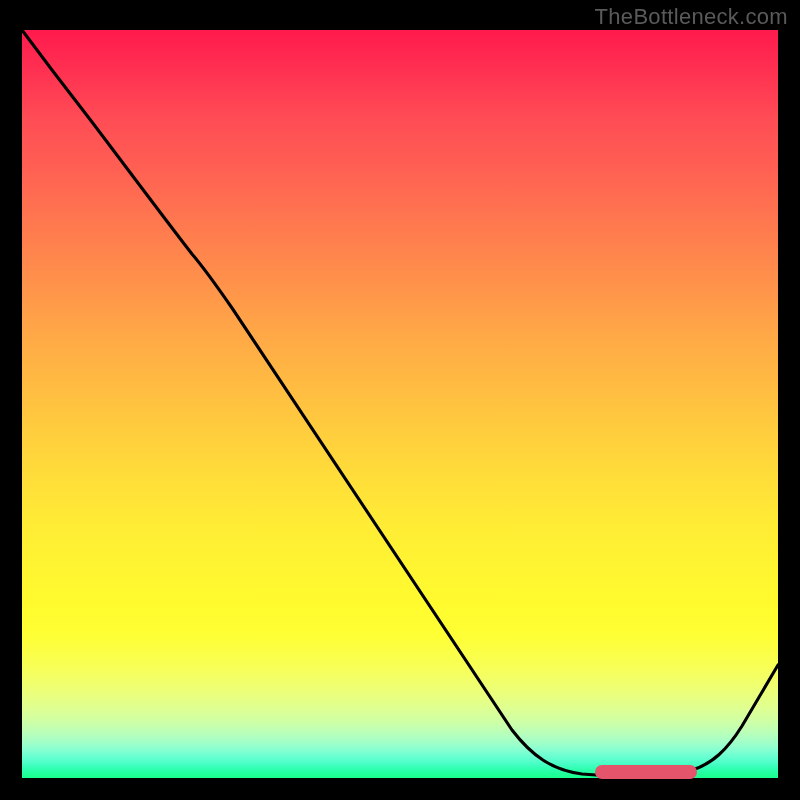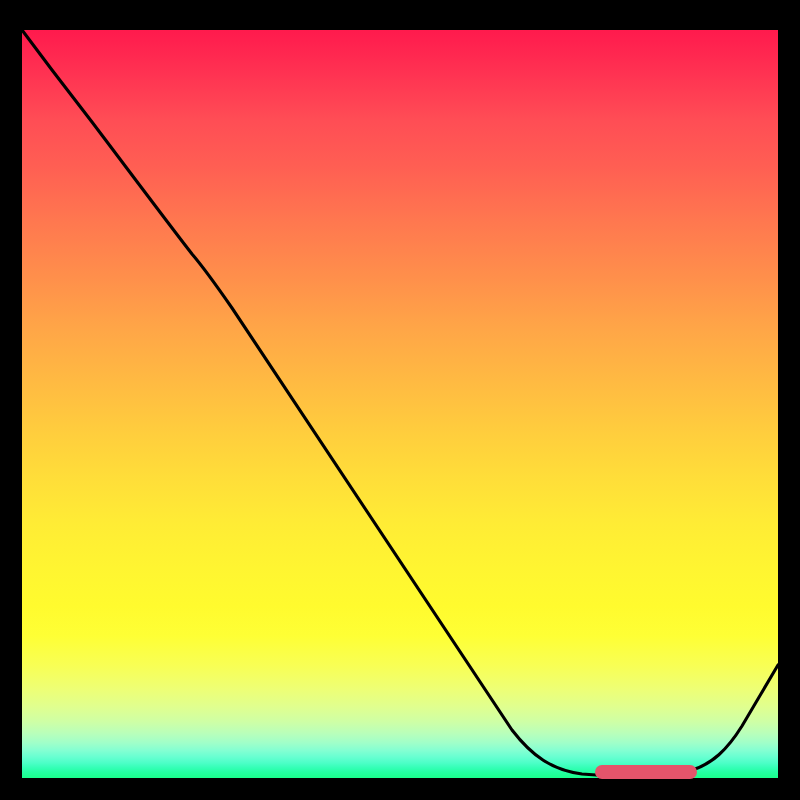--- a/index.html
+++ b/index.html
@@ -82,20 +82,21 @@
     stroke: #e4546b;
     stroke-width: 14;
     stroke-linecap: round;
   }
 </style>
 </head>
 <body>
 
 <div class="frame">
 
+  <div class="watermark">TheBottleneck.com</div>
 
   <div class="plot">
     <svg viewBox="0 0 756 748">
       <path class="curve" d="M 0 0
                L 30 40
                L 70 92
                C 140 185, 155 205, 170 224
                C 182 238, 192 252, 210 278
                L 490 700
                C 510 726, 530 740, 560 744

